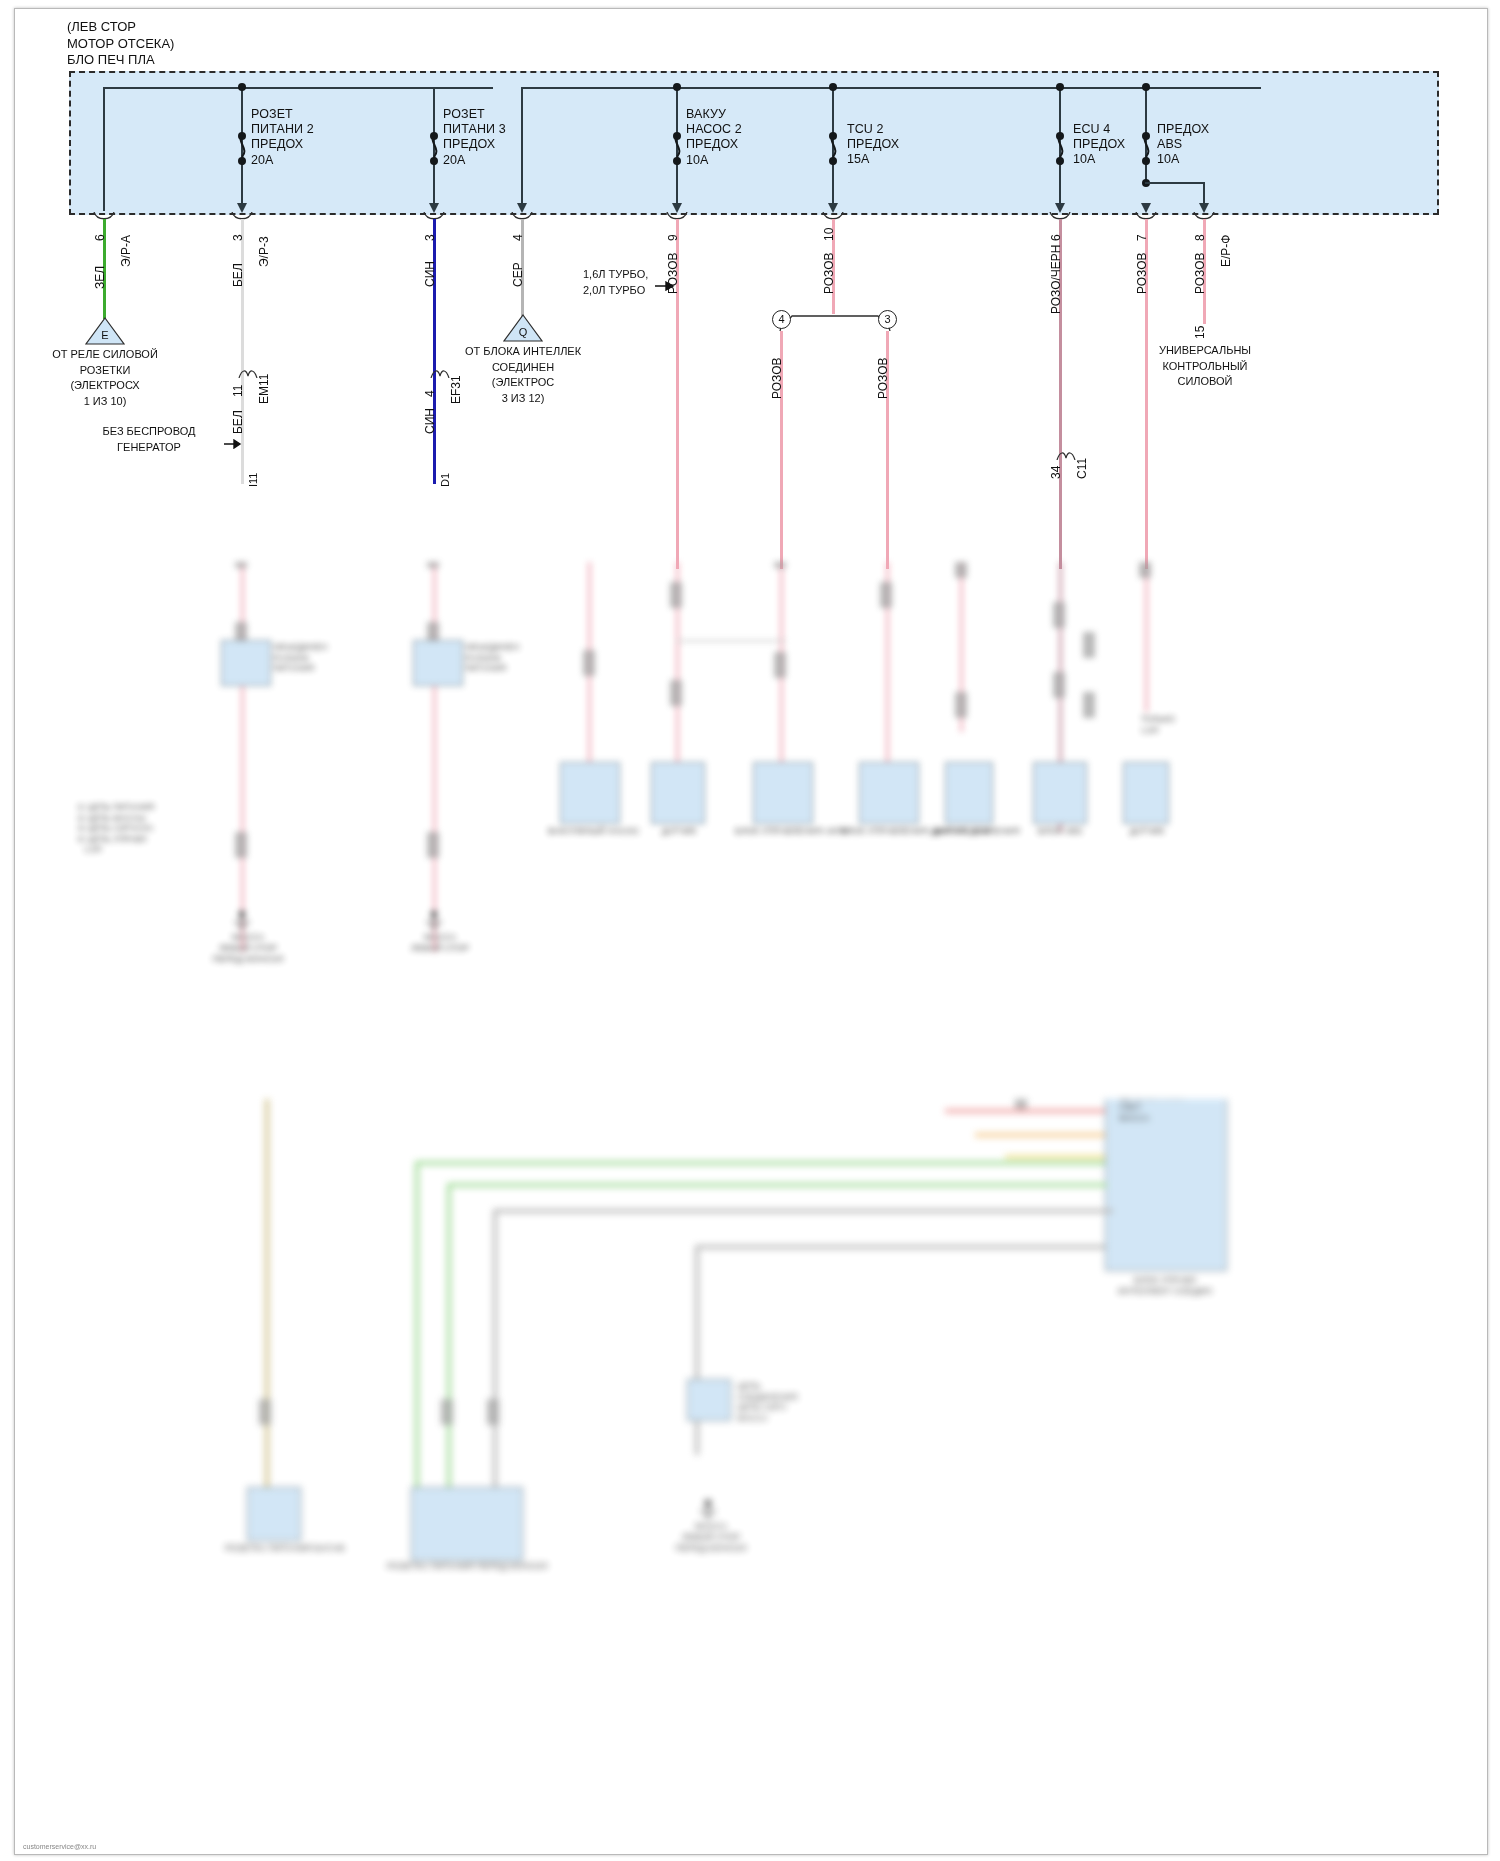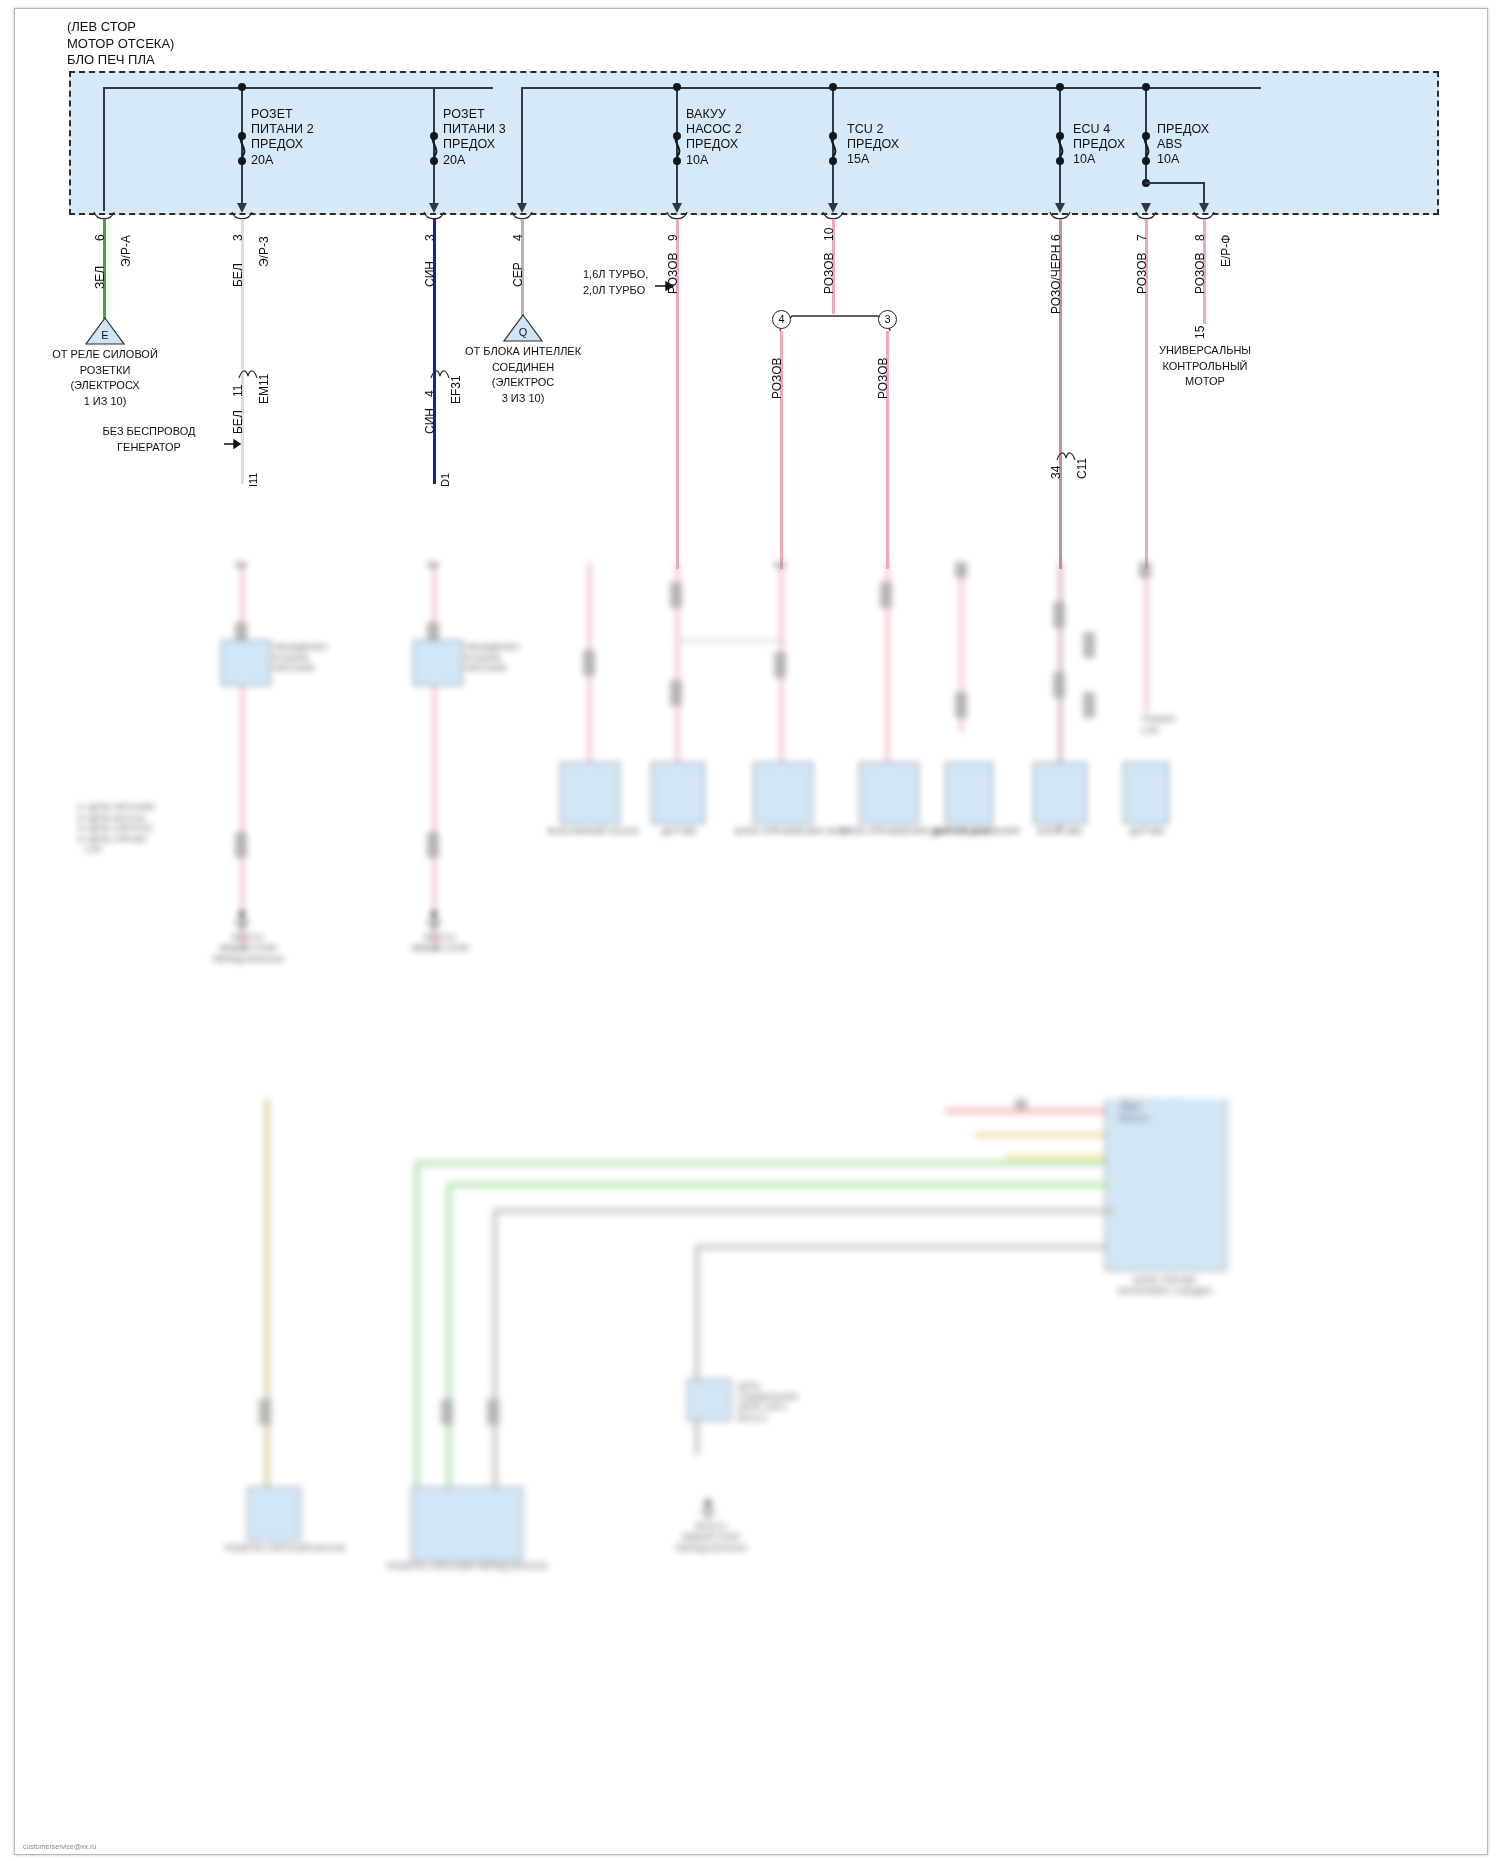--- a/index.html
+++ b/index.html
@@ -190,21 +190,21 @@
       <div class="wire" style="left:506px;top:210px;height:100px;background:#b5b5b5;"></div>
       <div class="rot" style="left:496px;top:232px;">4</div>
       <div class="rot" style="left:496px;top:278px;">СЕР</div>
       <svg style="position:absolute;left:488px;top:305px;" width="40" height="28" viewBox="0 0 40 28">
           <polygon points="20,1 39,27 1,27" fill="#cfe5f6" stroke="#2d2d2d" stroke-width="1.2"></polygon>
         </svg>
       <div class="ctr" style="left:488px;top:316px;width:40px;">Q</div>
       <div class="ctr" style="left:428px;top:335px;width:160px;">ОТ БЛОКА ИНТЕЛЛЕК
 СОЕДИНЕН
 (ЭЛЕКТРОС
-3 ИЗ 10)</div>
+3 ИЗ 12)</div>
 
       <svg class="conn" style="left:651px;top:203px;" viewBox="0 0 22 11">
           <path d="M1 0 C 4 9, 18 9, 21 0" fill="none" stroke="#2d2d2d" stroke-width="1.3"></path>
         </svg>
       <div class="wire" style="left:661px;top:210px;height:350px;background:#f0a8b6;"></div>
       <div class="rot" style="left:651px;top:232px;">9</div>
       <div class="rot" style="left:651px;top:285px;">РОЗОВ</div>
       <div class="ctr" style="left:568px;top:258px;width:110px;text-align:left;">1,6Л ТУРБО,
 2,0Л ТУРБО</div>
       <svg style="position:absolute;left:640px;top:272px;" width="22" height="10" viewBox="0 0 22 10">
@@ -250,21 +250,21 @@
       <svg class="conn" style="left:1178px;top:203px;" viewBox="0 0 22 11">
           <path d="M1 0 C 4 9, 18 9, 21 0" fill="none" stroke="#2d2d2d" stroke-width="1.3"></path>
         </svg>
       <div class="wire" style="left:1188px;top:210px;height:105px;background:#f0a8b6;"></div>
       <div class="rot" style="left:1178px;top:232px;">8</div>
       <div class="rot" style="left:1178px;top:285px;">РОЗОВ</div>
       <div class="rot" style="left:1204px;top:258px;">Е/Р-Ф</div>
       <div class="rot" style="left:1178px;top:330px;">15</div>
       <div class="ctr" style="left:1125px;top:334px;width:130px;">УНИВЕРСАЛЬНЫ
 КОНТРОЛЬНЫЙ
-МОТОР</div>
+СИЛОВОЙ</div>
 
       <div class="wire" style="left:661px;top:470px;height:90px;background:#f0a8b6;"></div>
     </div>
 
     <div class="blurred">
 
       <div class="wire" style="left:226px;top:-30px;height:420px;background:#f0a8b6;"></div>
       <div class="wire" style="left:418px;top:-30px;height:420px;background:#f0a8b6;"></div>
       <div class="wire" style="left:661px;top:-50px;height:250px;background:#f0a8b6;"></div>
       <div class="wire" style="left:765px;top:-50px;height:250px;background:#f0a8b6;"></div>

